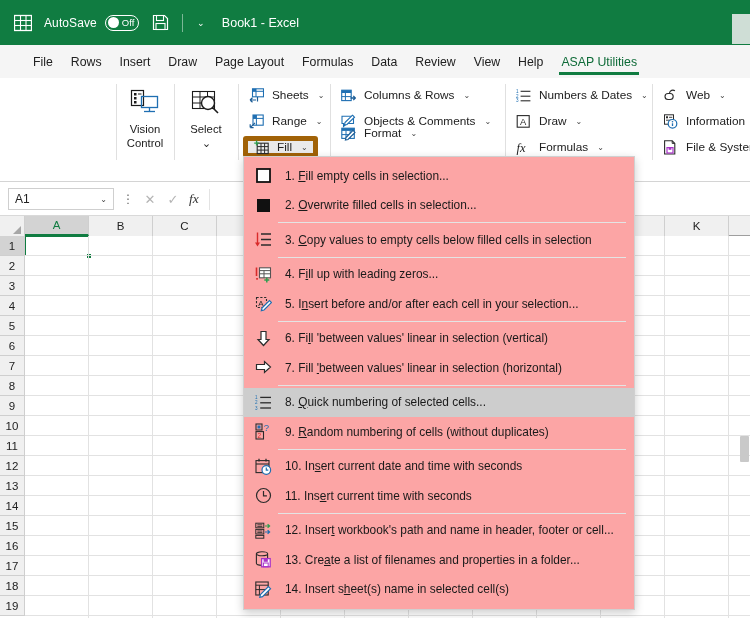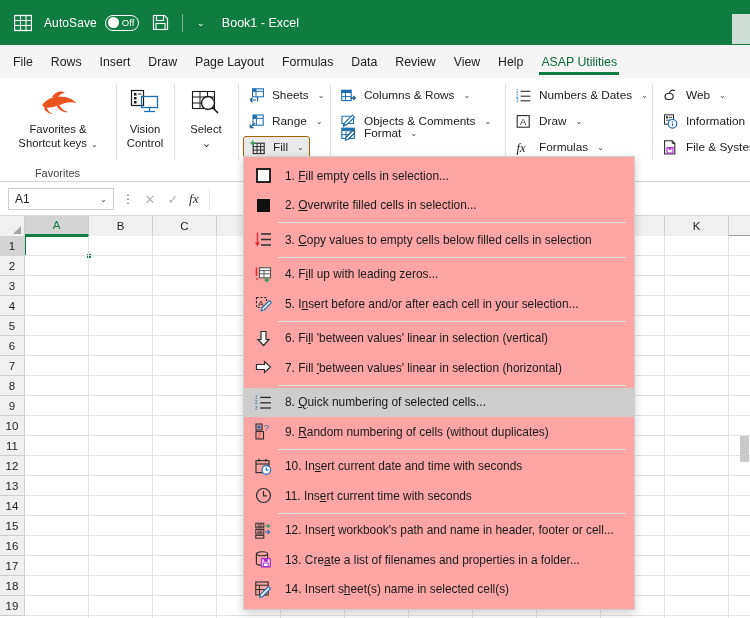--- a/index.html
+++ b/index.html
@@ -52,21 +52,21 @@
     margin-left: 14px; color: #ffffff; font-size: 12.5px;
   }
   .win-box {
     position: absolute; right: 0px; top: 14px;
     width: 18px; height: 30px; background: #cfded6;
   }
 
   
   .tabstrip {
     position: absolute; top: 45px; left: 0; width: 750px; height: 33px;
-    background: #f5f5f5; display: flex; align-items: center; padding-left: 4px;
+    background: #f5f5f5; display: flex; align-items: center; padding-left: 24px;
   }
   .tab {
     font-size: 12.3px; color: #212121; padding: 4px 9px;
     position: relative; white-space: nowrap; cursor: default;
   }
   .tab.active { color: #0e6b38; font-weight: 400; }
   .tab.active::after {
     content: ""; position: absolute; left: 7px; right: 7px; bottom: -2px;
     height: 2.2px; background: #107C41;
   }
@@ -94,21 +94,21 @@
   .bigbtn .blabel {
     font-size: 11.3px; color: #212121; text-align: center; line-height: 13.5px;
   }
 
   .smallbtn {
     position: absolute; height: 22px; display: flex; align-items: center;
     gap: 8px; padding: 0 5px; border-radius: 3px; cursor: default;
     font-size: 11.8px; color: #212121; white-space: nowrap;
   }
   .smallbtn.active {
-    background: #eaeaea; border: 1px solid #a16207;
+    background: #eaeaea; border: 5px solid #a16207;
   }
   .smallbtn .sico { width: 16px; height: 16px; flex: none; display:flex; align-items:center; justify-content:center;}
   .chev { font-size: 8px; color: #444; margin-left: 1px; }
 
   
   .fbar {
     position: absolute; top: 183px; left: 0; width: 750px; height: 33px;
     background: #ffffff; display: flex; align-items: center;
     border-bottom: 1px solid #d9d9d9;
   }
@@ -236,35 +236,20 @@
     <div class="tab">Formulas</div>
     <div class="tab">Data</div>
     <div class="tab">Review</div>
     <div class="tab">View</div>
     <div class="tab">Help</div>
     <div class="tab active">ASAP Utilities</div>
   </div>
 
   <div class="ribbon">
 
-    <div class="rgroup" style="left:0; width:115px;">
-      <div class="bigbtn" style="left:10px; width:96px;">
-        <div class="bico">
-          <svg width="40" height="28" viewBox="0 0 40 28">
-            <path d="M4 17 C9 10, 18 7, 27 9 C32 10, 36 12, 38 15 C34 14, 30 14, 27 15 C22 17, 14 20, 7 20 Z" fill="#E8541F"></path>
-            <path d="M14 9 C17 4, 23 2, 27 5 C24 5, 21 7, 19 10 Z" fill="#E8541F"></path>
-            <path d="M20 16 C23 20, 26 23, 30 24 C27 25, 22 23, 19 19 Z" fill="#E8541F"></path>
-            <path d="M8 18 C9 22, 12 25, 15 26 C12 26, 8 24, 6 21 Z" fill="#E8541F"></path>
-          </svg>
-        </div>
-        <div class="blabel">Favorites &amp;</div>
-        <div class="blabel"><span>Shortcut keys</span> <span class="chev">⌄</span></div>
-      </div>
-      <div class="glabel">Favorites</div>
-    </div>
     <div class="gsep" style="left:116px;"></div>
 
     <div class="rgroup" style="left:117px; width:56px;">
       <div class="bigbtn" style="left:2px; width:52px;">
         <div class="bico">
           <svg width="30" height="26" viewBox="0 0 30 26">
             <rect x="1.5" y="1.5" width="12" height="15" fill="none" stroke="#1b1b1b" stroke-width="1.2"></rect>
             <rect x="4" y="4" width="2.5" height="2.5" fill="#1b1b1b"></rect>
             <rect x="4" y="8" width="2.5" height="2.5" fill="#1b1b1b"></rect>
             <rect x="4" y="12" width="2.5" height="2.5" fill="#1b1b1b"></rect>

